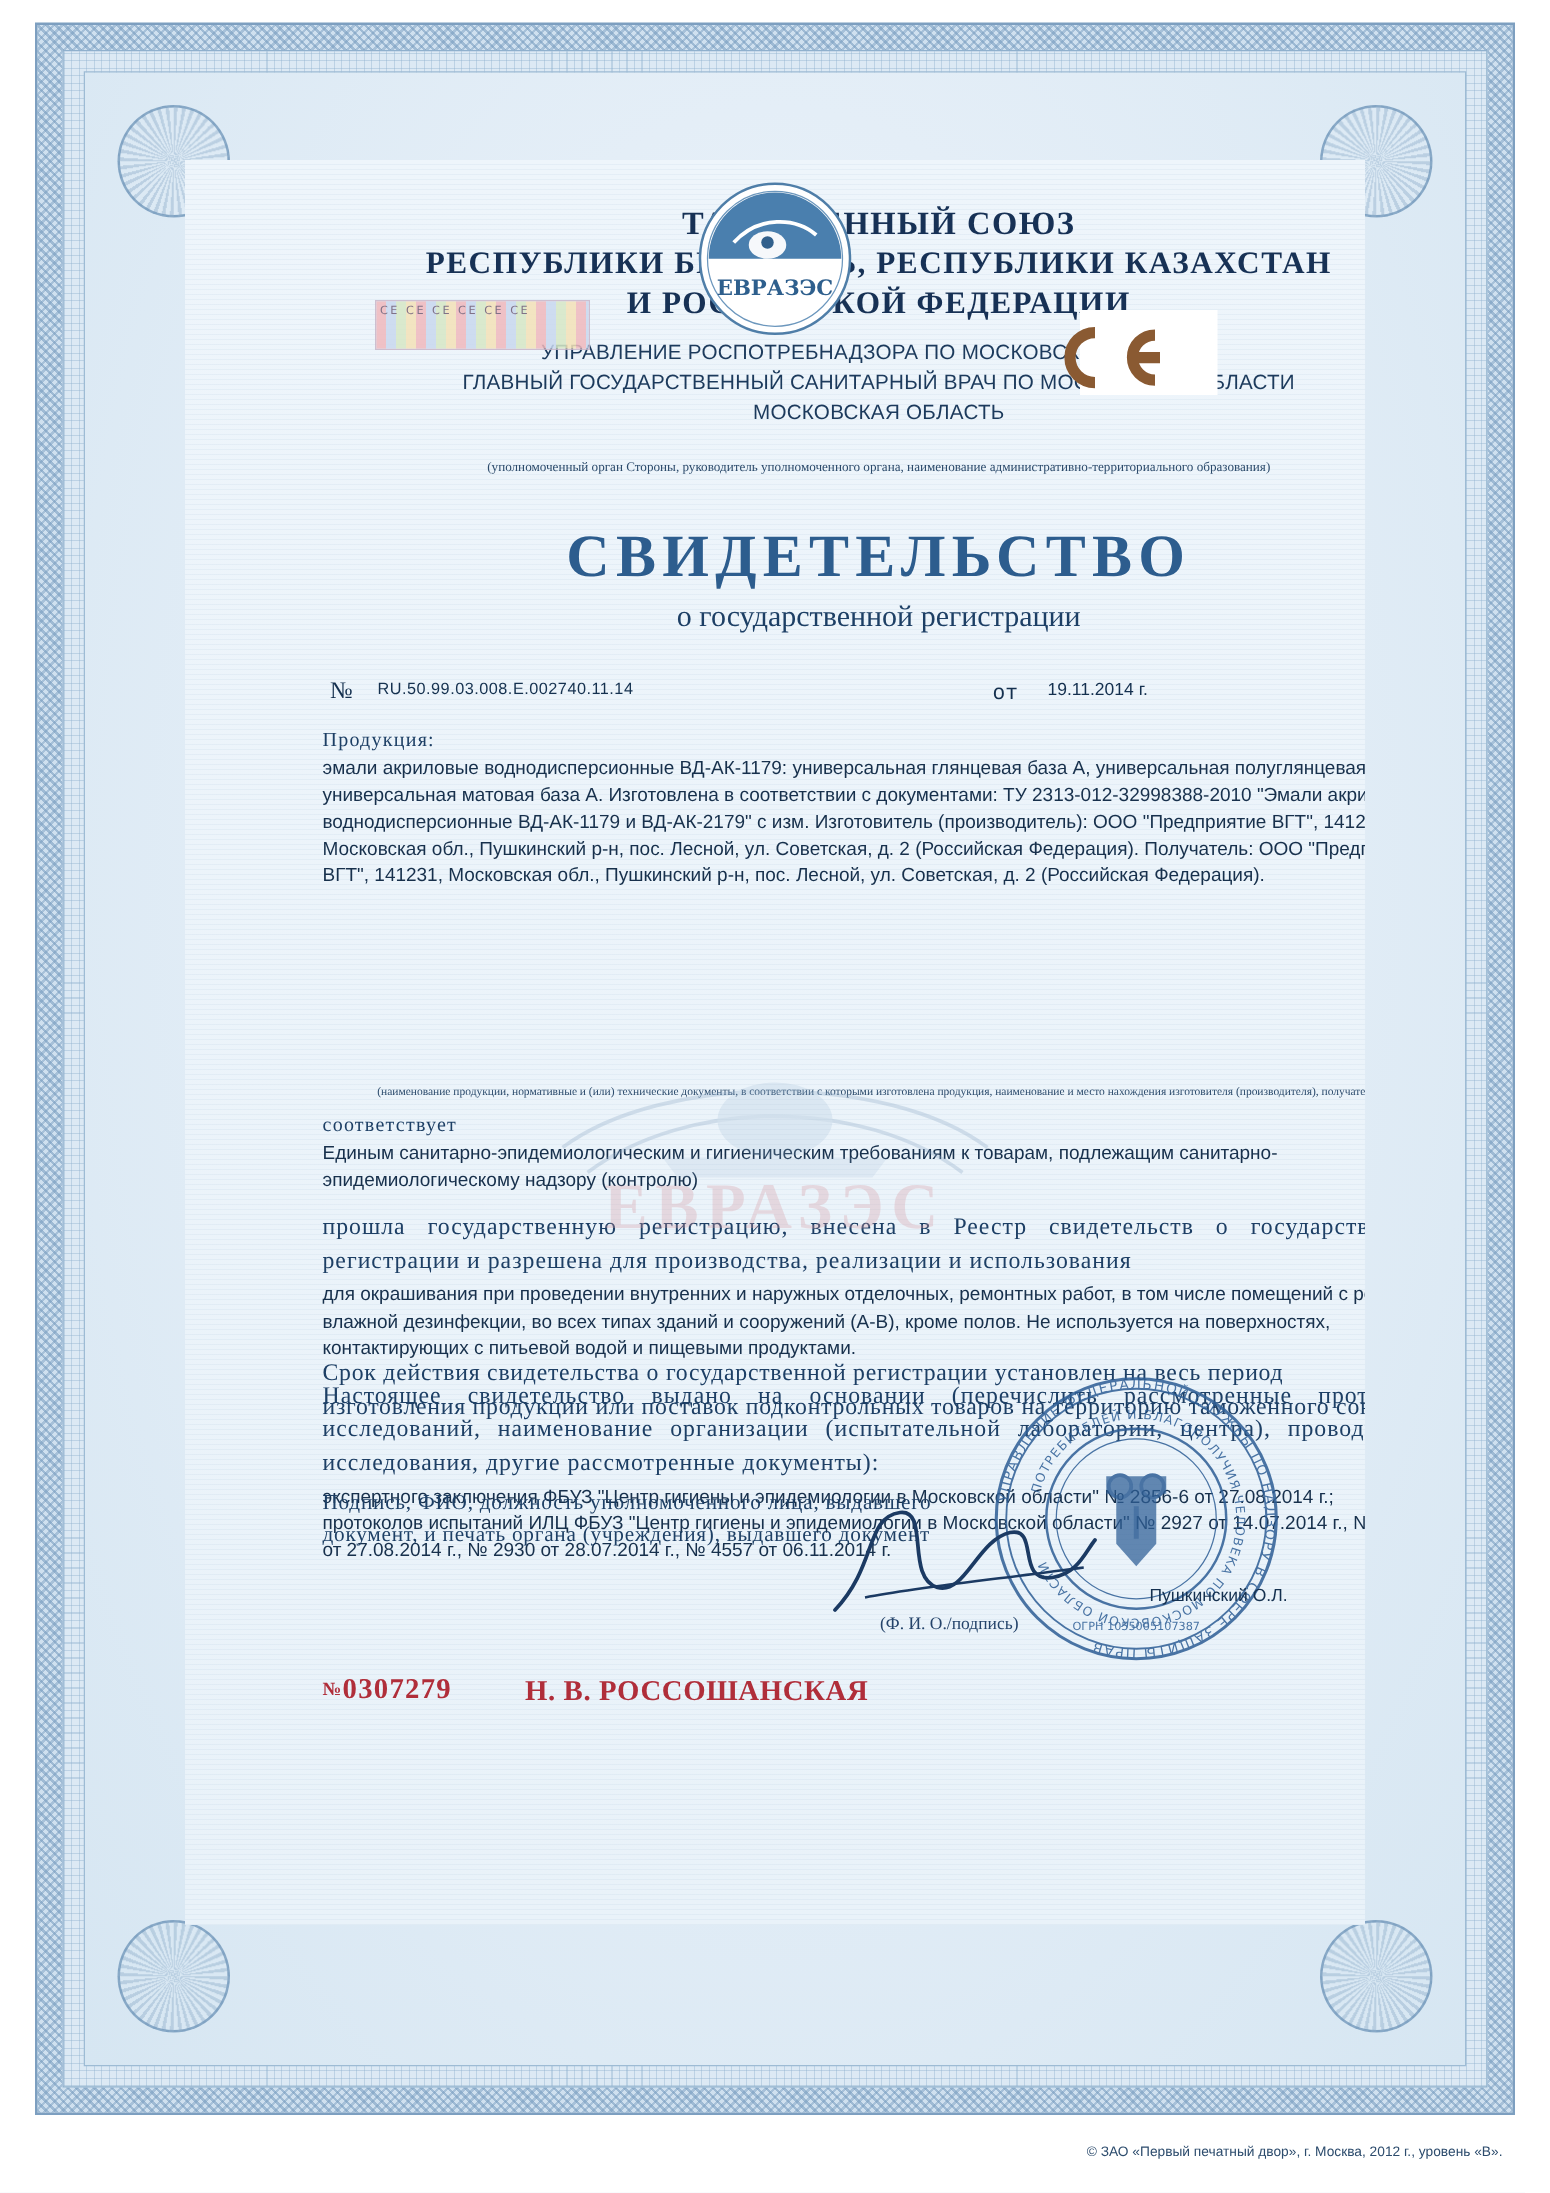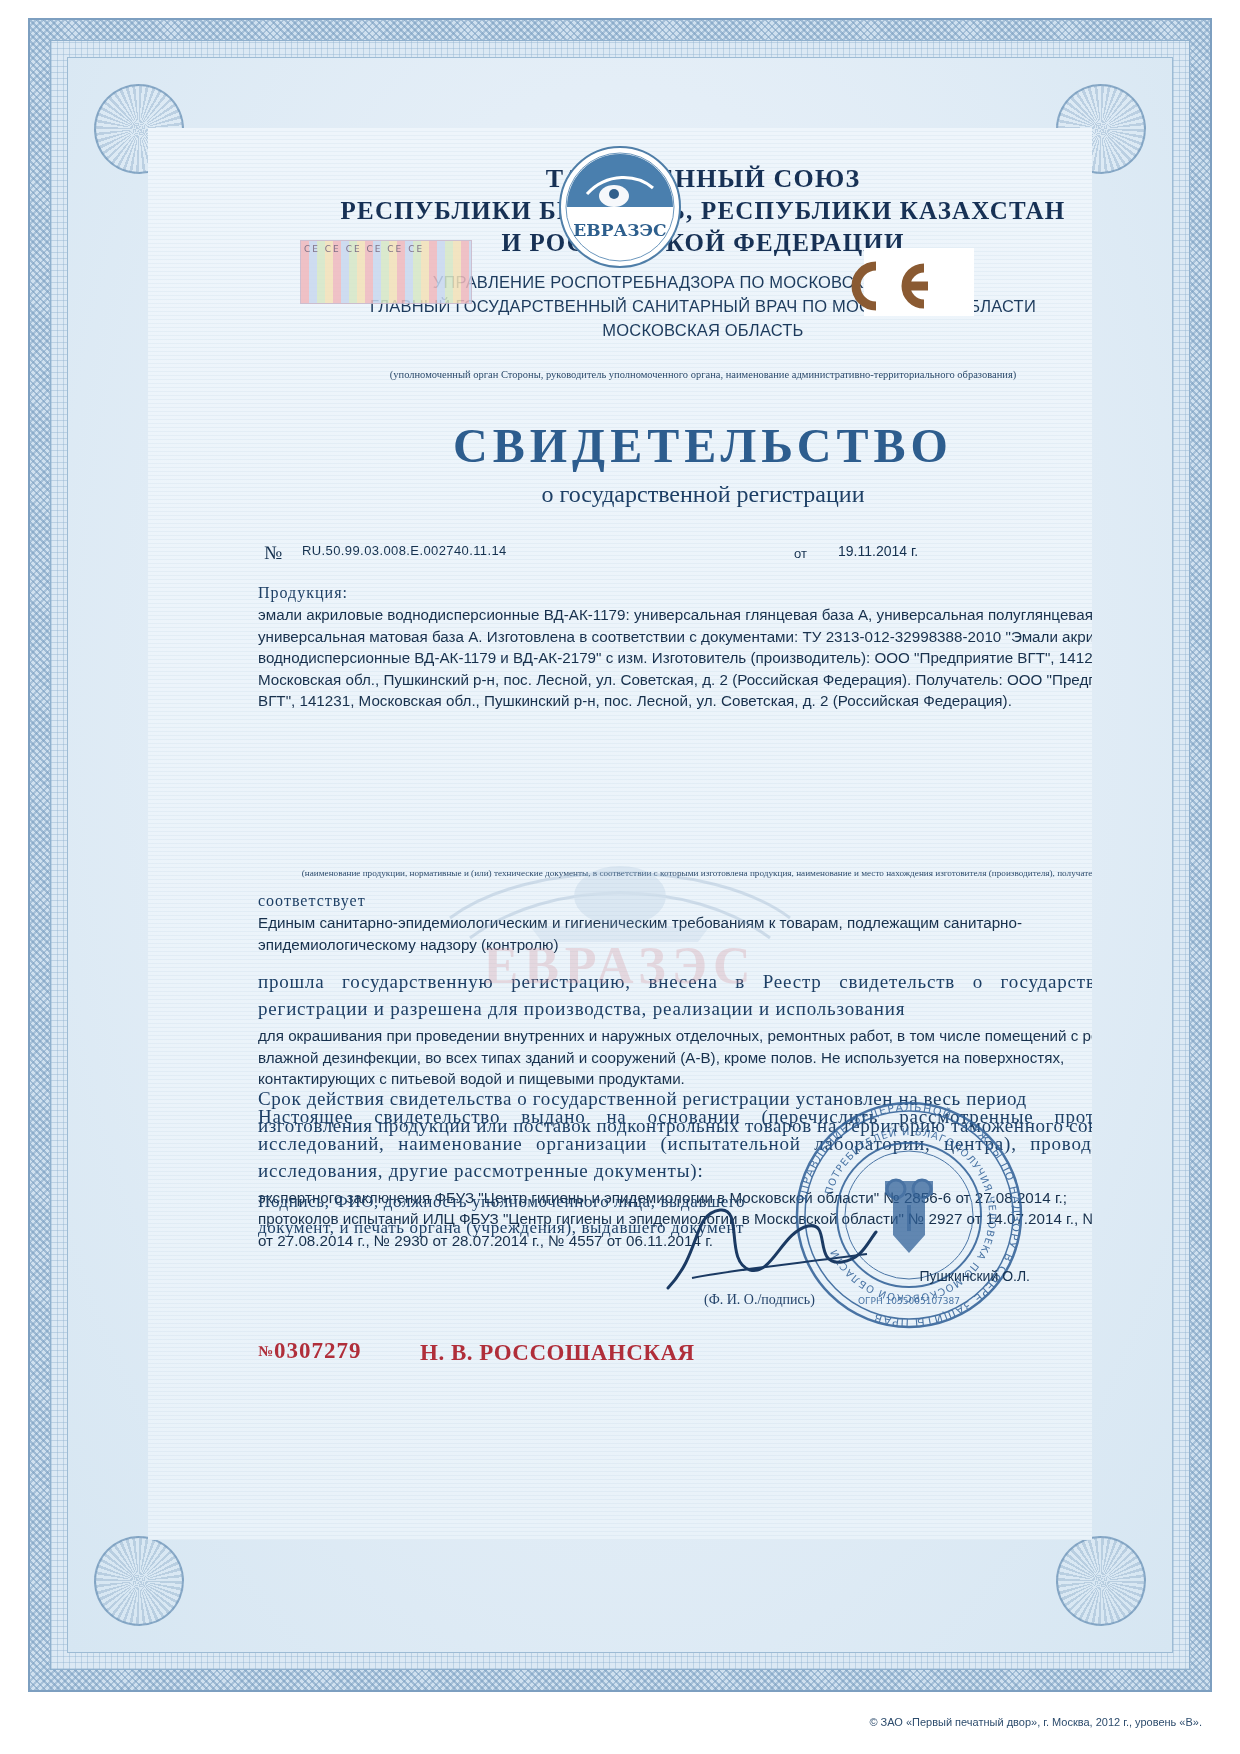--- a/index.html
+++ b/index.html
@@ -84,21 +84,21 @@
     top: 16px;
     transform: translateX(-50%);
     width: 126px; height: 126px;
     z-index: 4;
   }
 
   
   .hologram {
     position: absolute;
     left: 152px; top: 112px;
-    width: 172px; height: 64px;
+    width: 172px; height: 40px;
     background:
       repeating-linear-gradient(90deg, #f0b9bd 0 8px, #c9d8ef 8px 16px, #d7e8c6 16px 24px, #f4e2b8 24px 32px);
     opacity: 0.85;
     border: 1px solid #c8b6c9;
     overflow: hidden;
     font-family: "DejaVu Sans", sans-serif;
     font-size: 9px;
     color: #6d5a72;
     letter-spacing: 2px;
     line-height: 13px;
@@ -183,21 +183,21 @@
     position: absolute; left: 6px; top: 2px;
     font-family: "Liberation Serif", serif;
     font-size: 19px;
   }
   .numline .nval {
     position: absolute; left: 44px; top: 3px;
     font-size: 13px; letter-spacing: 0.4px; color: #15314f;
   }
   .numline .otlabel {
     position: absolute; left: 536px; top: 6px;
-    font-size: 13px; font-family: Liberation Sans, sans-serif;
+    font-size: 17px; font-family: Liberation Mono, monospace;
   }
   .numline .dval {
     position: absolute; left: 580px; top: 3px;
     font-size: 14px; font-family: "Liberation Sans", sans-serif;
   }
 
   .sec-head {
     margin-top: 14px;
     font-size: 16px;
     color: #1d3f65;

